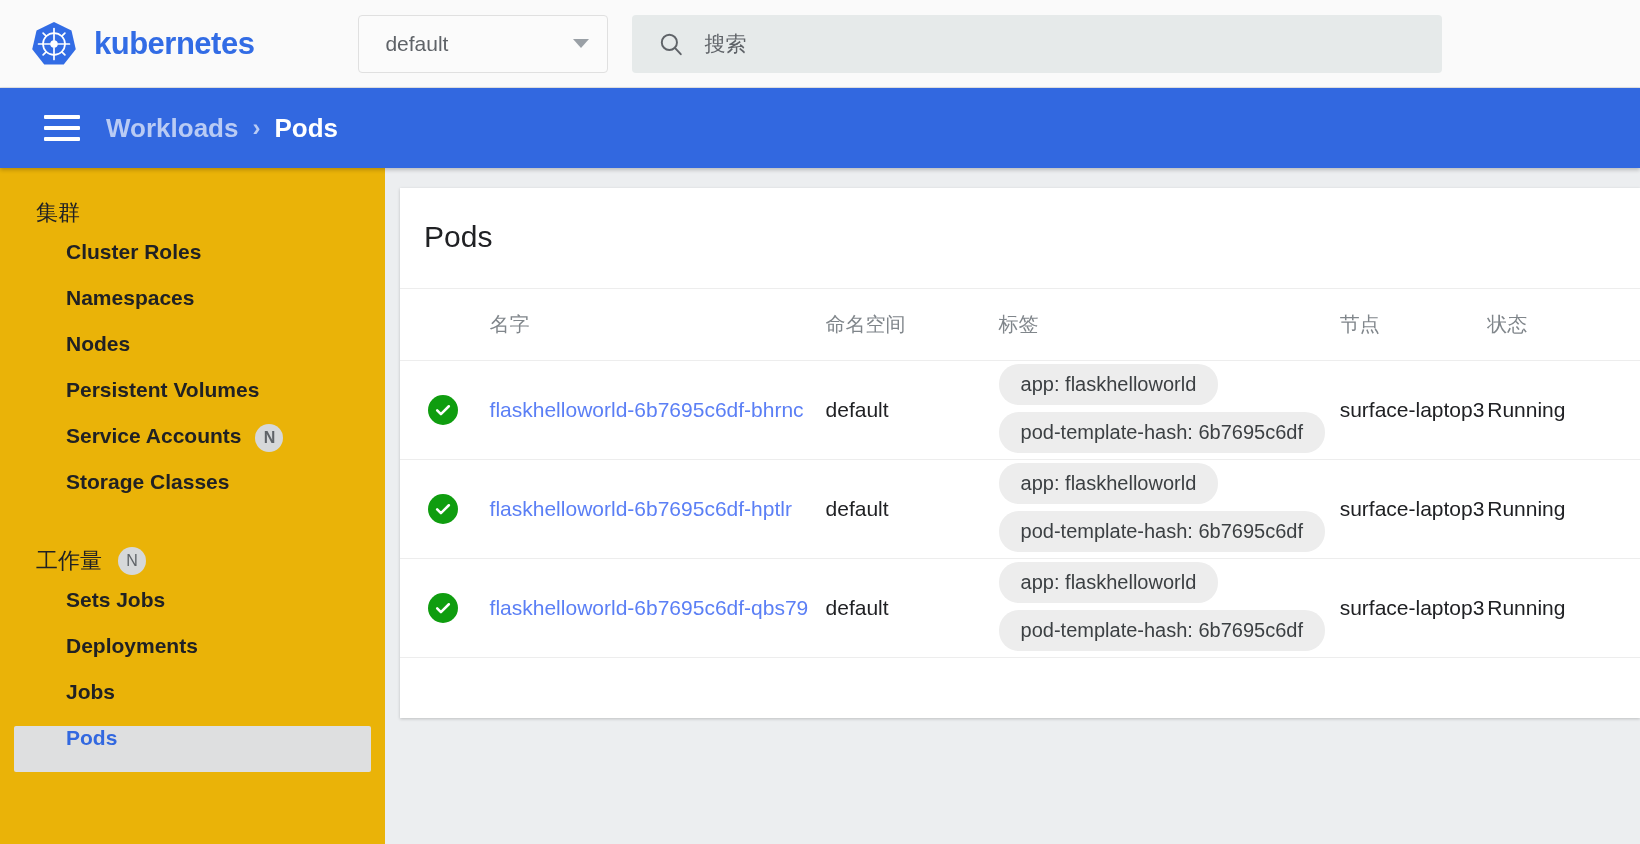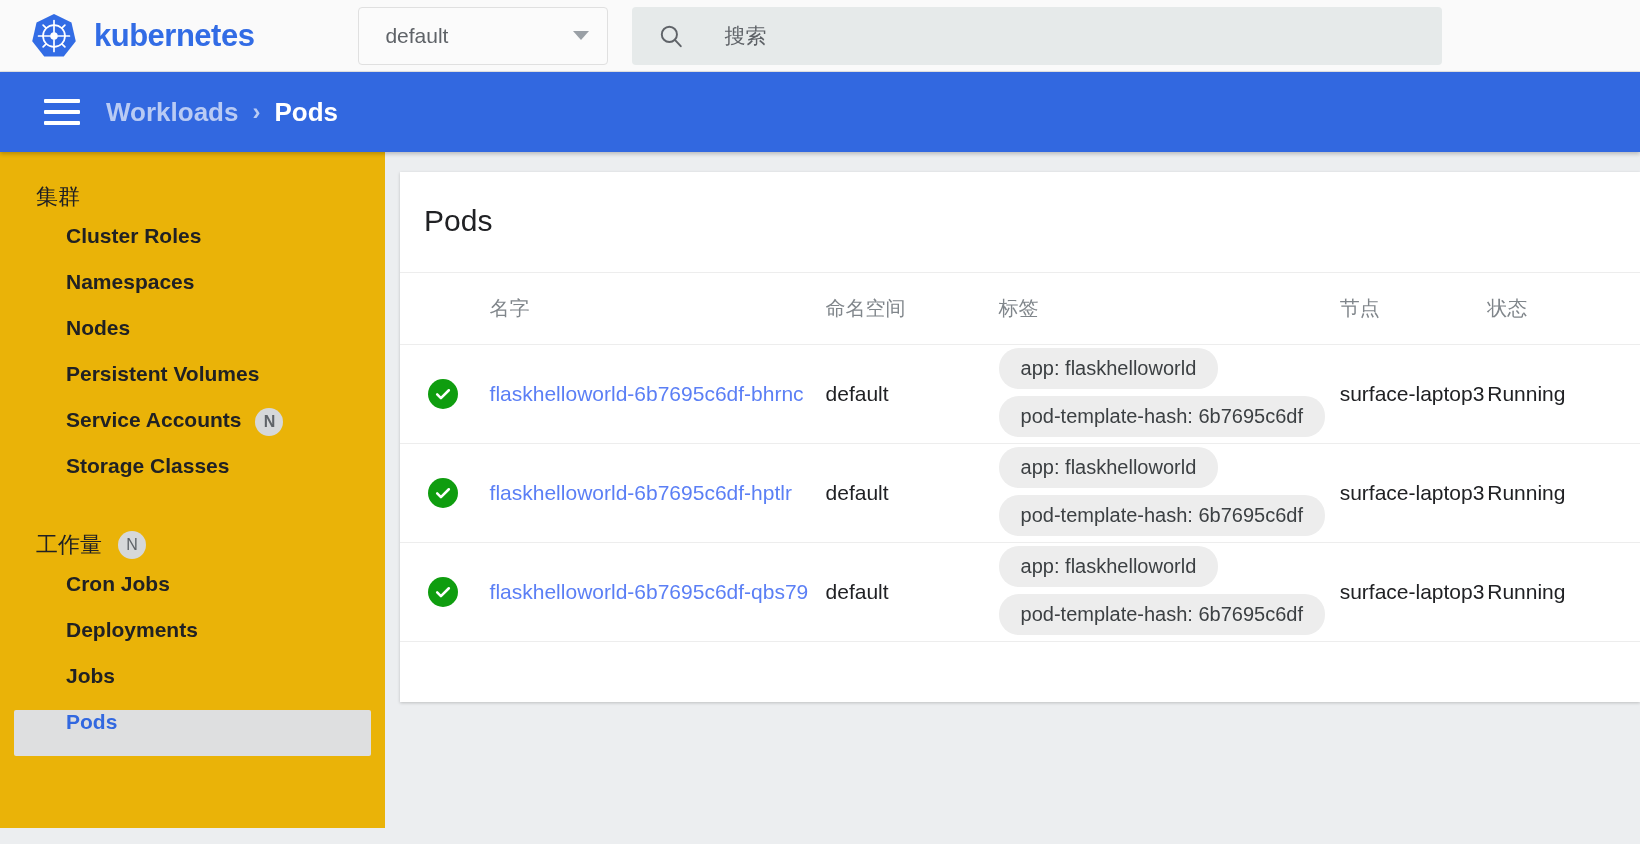--- a/index.html
+++ b/index.html
@@ -7,21 +7,21 @@
     width: 1640px;
     height: 844px;
     overflow: hidden;
     background: #eceef0;
     font-family: "Liberation Sans", "DejaVu Sans", sans-serif;
     -webkit-font-smoothing: antialiased;
   }
 
   
   .topbar {
-    height: 72px;
+    height: 88px;
     background: #fafafa;
     border-bottom: 1px solid #e3e3e3;
     display: flex;
     align-items: center;
     padding: 0 0 0 28px;
     position: relative;
   }
   .brand { display: flex; align-items: center; gap: 14px; }
   .k8s-logo { width: 52px; height: 52px; display: block; }
   .brand-name {
@@ -54,21 +54,21 @@
 
   .searchbox {
     margin-left: 24px;
     width: 810px;
     height: 58px;
     background: #e6eaea;
     border-radius: 4px;
     display: flex;
     align-items: center;
     padding: 0 26px;
-    gap: 40px;
+    gap: 20px;
     cursor: text;
   }
   .search-icon { width: 26px; height: 26px; flex: none; }
   .search-ph { font-size: 21px; color: #5f6368; }
 
   
   .crumbbar {
     height: 80px;
     background: #3268e0;
     display: flex;
@@ -282,21 +282,21 @@
       <span>Storage Classes</span>
     </div>
 
     <div class="nav-spacer"></div>
 
     <div class="nav-group-title">
       <span>工作量</span>
       <span class="nav-badge">N</span>
     </div>
     <div class="nav-item">
-      <span>Cron Jobs</span>
+      <span>Sets Jobs</span>
     </div>
     <div class="nav-item">
       <span>Deployments</span>
     </div>
     <div class="nav-item">
       <span>Jobs</span>
     </div>
     <div class="nav-item selected">
       <span>Pods</span>
     </div>

